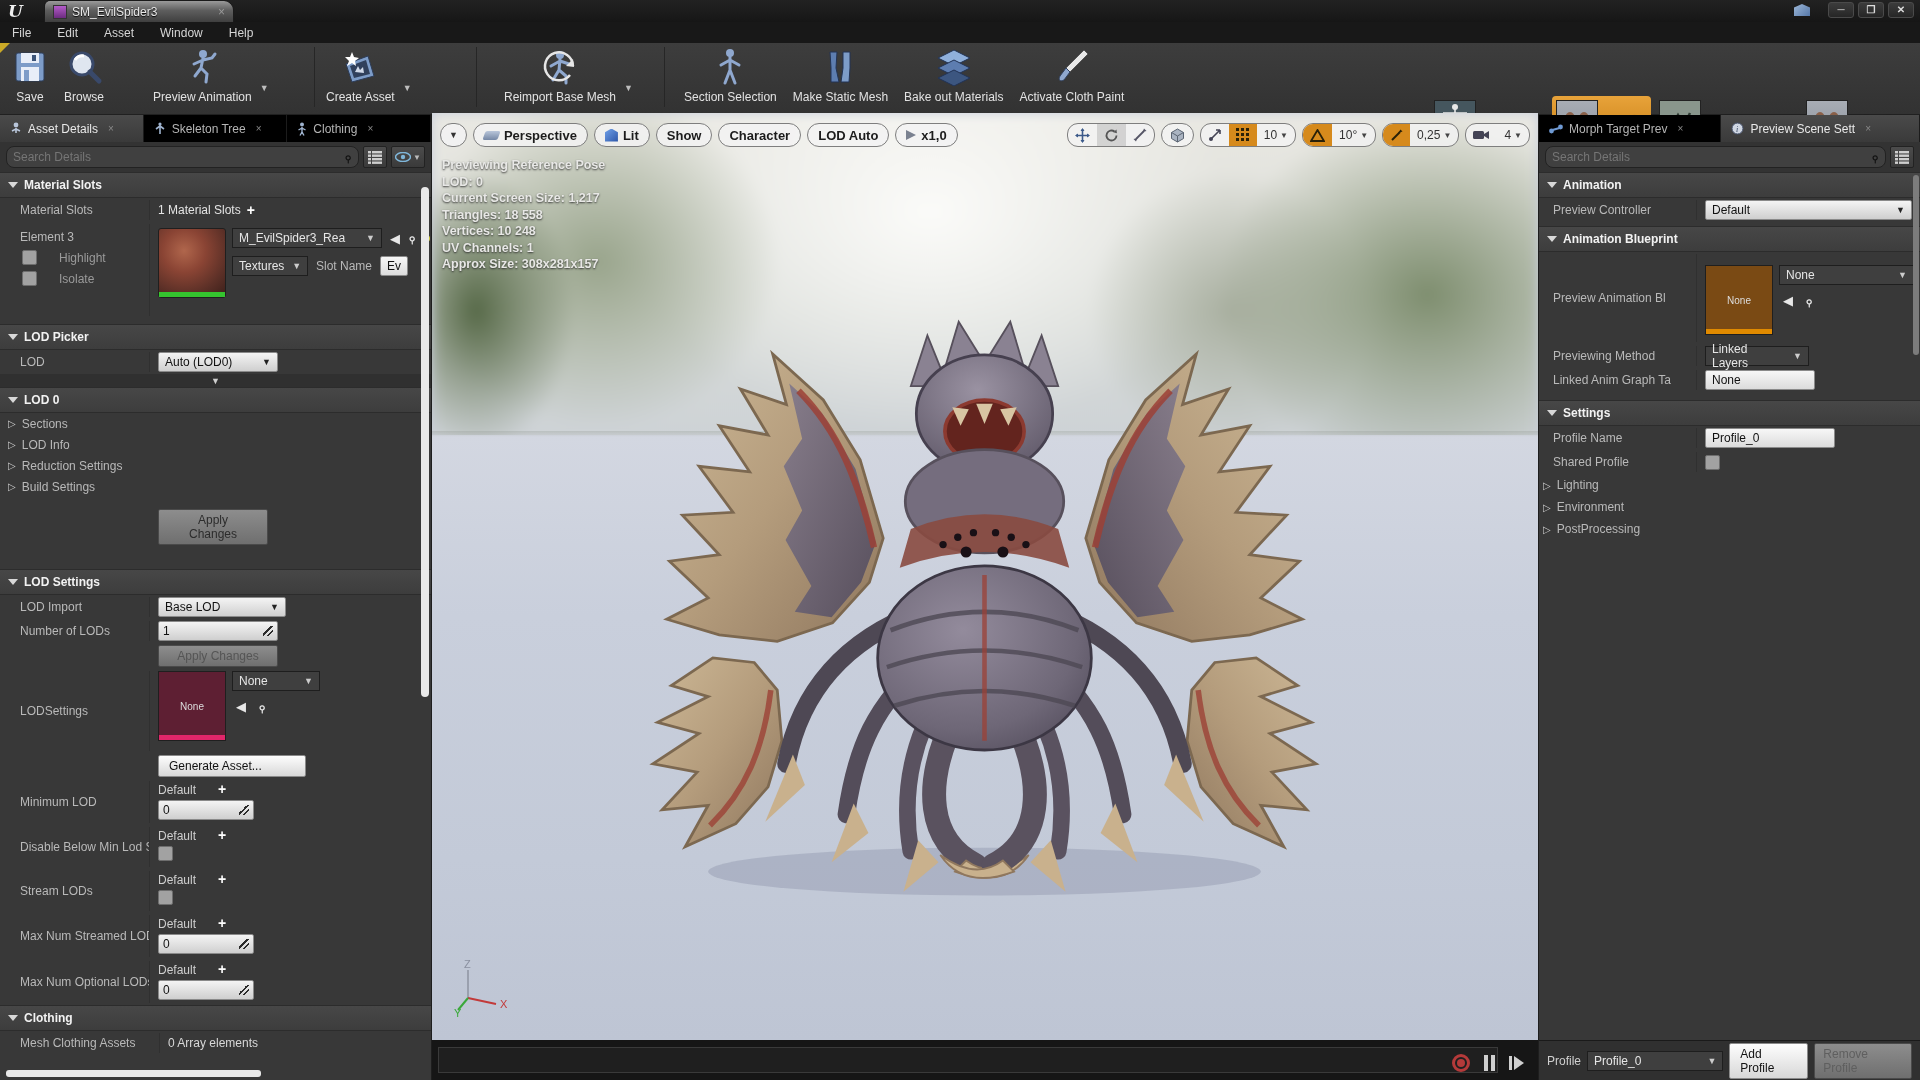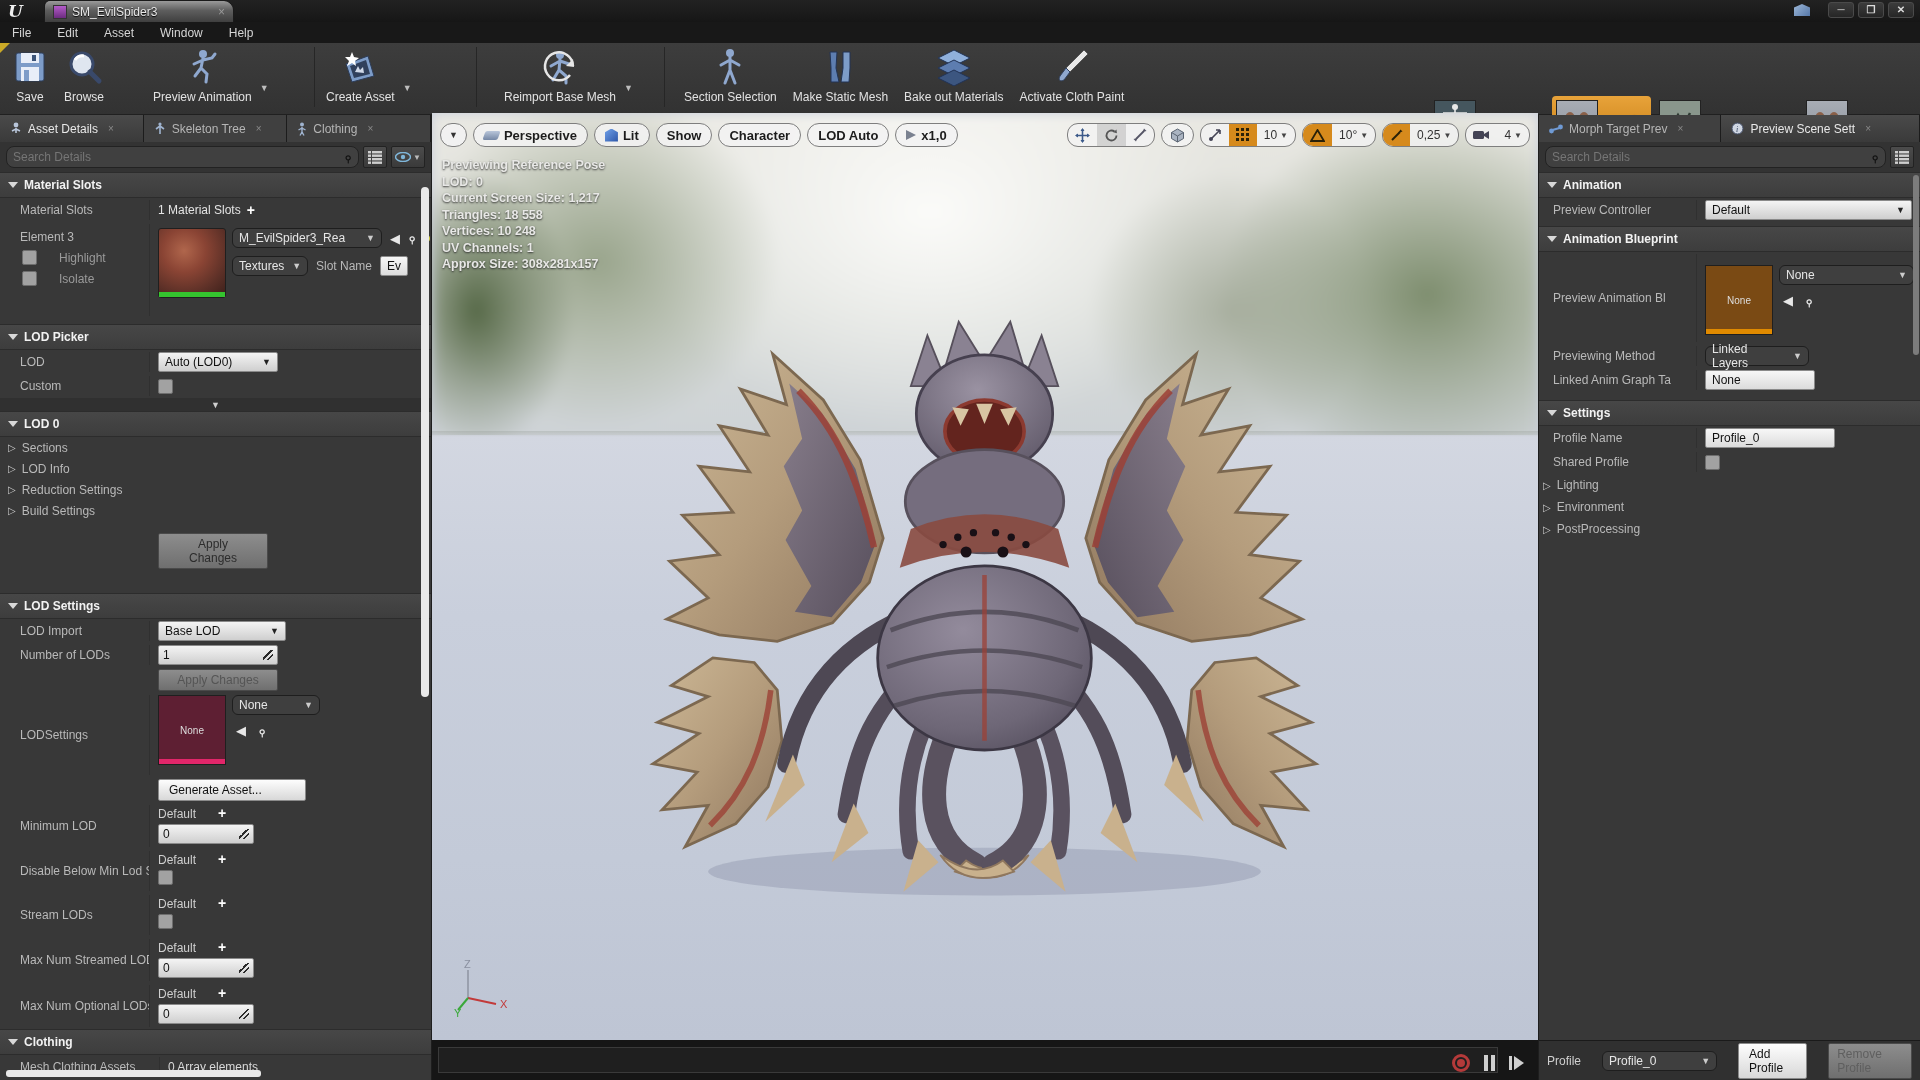--- a/index.html
+++ b/index.html
@@ -39,41 +39,41 @@
   .modes { position:absolute; right:6px; top:46px; height:64px; display:flex; align-items:center; gap:4px; }
   .mode { display:flex; align-items:center; gap:8px; padding:4px 10px 4px 4px; border-radius:4px; }
   .mode.active { background:linear-gradient(#e8a33a,#c57d14); }
   .mode-thumb { width:42px; height:42px; position:relative; border:1px solid #222; }
   .mode-stripe { position:absolute; left:0; bottom:0; width:100%; height:5px; }
   .mode-lbl { color:#efefef; font-size:14px; text-shadow:0 1px 2px #000; }
 
   
   .panel { position:absolute; top:115px; bottom:0; background:#383838; }
   .ptabs { display:flex; height:27px; background:#262626; }
-  .ptab { display:flex; align-items:center; gap:6px; padding:0 10px; background:#404040; border-right:1px solid #1c1c1c; color:#b5b5b5; font-size:12px; }
+  .ptab { display:flex; align-items:center; gap:6px; padding:0 10px; background:#000000; border-right:1px solid #1c1c1c; color:#b5b5b5; font-size:12px; }
   .ptab.active { background:linear-gradient(#4a4a4a,#3a3a3a); color:#e8e8e8; }
   .ptab .x { color:#8a8a8a; font-size:10px; margin-left:4px; }
   .searchrow { display:flex; align-items:center; gap:4px; padding:4px 6px; background:#333; }
   .searchbox { flex:1; height:22px; background:#404040; border:1px solid #222; border-radius:8px; color:#a9a9a9;
     display:flex; align-items:center; padding:0 6px; position:relative; }
   .searchbox input { flex:1; background:transparent; border:none; outline:none; color:#bdbdbd; font-size:12px; font-family:inherit; }
   .mag { font-weight:bold; color:#1c1c1c; font-size:14px; transform:rotate(-45deg); }
   .sq-btn { width:24px; height:22px; background:linear-gradient(#4c4c4c,#3a3a3a); border:1px solid #222; border-radius:2px;
     display:flex; align-items:center; justify-content:center; }
   .hdr { display:flex; align-items:center; gap:6px; background:linear-gradient(#474747,#3d3d3d); border-top:1px solid #2c2c2c; border-bottom:1px solid #2c2c2c;
     padding:5px 8px; color:#f2f2f2; font-weight:bold; font-size:12px; }
   .caret-exp { display:inline-block; width:0; height:0; border-left:5px solid transparent; border-right:5px solid transparent; border-top:6px solid #d8d8d8; }
   .caret-col { color:#c9c9c9; font-size:10px; }
   .prow { display:flex; align-items:center; min-height:24px; padding:2px 0; }
   .plbl { width:150px; padding-left:20px; color:#b9b9b9; font-size:12px; white-space:nowrap; overflow:hidden; flex-shrink:0; border-right:1px solid #303030; align-self:stretch; display:flex; align-items:center; }
   .pval { flex:1; padding-left:8px; display:flex; align-items:center; gap:6px; }
   .ddl { background:linear-gradient(#f4f4f4,#cfcfcf); border:1px solid #8a8a8a; border-radius:2px; color:#111;
     height:20px; display:flex; align-items:center; justify-content:space-between; padding:0 6px; font-size:12px; }
   .ddl .arr { font-size:9px; color:#222; margin-left:8px; }
-  .ddd { background:#3f3f3f; border:1px solid #1e1e1e; border-radius:6px; color:#e6e6e6;
+  .ddd { background:#3f3f3f; border:1px solid #1e1e1e; border-radius:0; color:#e6e6e6;
     height:20px; display:flex; align-items:center; justify-content:space-between; padding:0 6px; font-size:12px; }
   .ddd .arr { font-size:9px; color:#ccc; margin-left:8px; }
   .numbox { background:linear-gradient(#f4f4f4,#cfcfcf); border:1px solid #8a8a8a; border-radius:2px; color:#111;
     height:20px; width:96px; display:flex; align-items:center; justify-content:space-between; padding:0 4px; font-size:12px; }
   .numgrip { width:10px; height:10px; background:
      linear-gradient(135deg, transparent 40%, #2b2b2b 40%, #2b2b2b 52%, transparent 52%, transparent 66%, #2b2b2b 66%, #2b2b2b 78%, transparent 78%); }
   .chk { width:15px; height:15px; background:#a2a2a2; border:1px solid #6e6e6e; border-radius:2px; }
   .plus { color:#fff; font-weight:bold; font-size:14px; }
   .greybtn { background:linear-gradient(#8d8d8d,#6f6f6f); border:1px solid #4a4a4a; border-radius:2px; color:#2c2c2c;
     padding:3px 14px; font-size:12px; }
@@ -88,21 +88,21 @@
   #leftpanel { left:0; width:432px; border-right:1px solid #1e1e1e; }
   .lp-scroll-v { position:absolute; right:2px; top:72px; width:8px; height:510px; background:#e9e9e9; border-radius:4px; }
   .lp-scroll-h { position:absolute; left:6px; bottom:3px; width:255px; height:7px; background:#e9e9e9; border-radius:3px; }
   .expander { height:13px; background:#303030; display:flex; align-items:center; justify-content:center; }
 
   
   #rightpanel { left:1538px; width:382px; border-left:1px solid #1e1e1e; }
   #rightpanel .plbl { width:158px; padding-left:14px; }
   .rp-scroll-v { position:absolute; right:1px; top:60px; width:6px; height:180px; background:#7c7c7c; border-radius:3px; }
   .profilebar { position:absolute; left:0; bottom:0; width:100%; height:40px; background:#303030; border-top:1px solid #1a1a1a;
-    display:flex; align-items:center; gap:21px; padding:8px 8px; }
+    display:flex; align-items:center; gap:6px; padding:8px 8px; }
 
   
   #viewport { position:absolute; left:432px; top:113px; width:1106px; height:967px; overflow:hidden; }
   .scene { position:absolute; left:0; top:0; width:100%; height:927px; overflow:hidden; background:#c8cedb; }
   .sky { position:absolute; left:0; top:0; width:100%; height:330px;
     background:
       radial-gradient(140px 200px at 4% 60%, rgba(74,94,58,0.9), rgba(74,94,58,0) 70%),
       radial-gradient(260px 240px at 15% 45%, rgba(136,150,120,0.8), rgba(136,150,120,0) 70%),
       radial-gradient(300px 260px at 90% 55%, rgba(110,128,92,0.85), rgba(110,128,92,0) 70%),
       radial-gradient(200px 200px at 72% 60%, rgba(150,158,138,0.7), rgba(150,158,138,0) 70%),
@@ -444,26 +444,20 @@
     <span>LOD Picker</span>
   </div>
   <div class="prow">
     <div class="plbl">LOD</div>
     <div class="pval">
       <div class="ddl" style="width:120px;">
         <span>Auto (LOD0)</span>
           <span class="arr">▼</span>
       </div>
     </div>
-  </div>
-  <div class="prow">
-    <div class="plbl">Custom</div>
-    <div class="pval">
-        <span class="chk"></span>
-      </div>
   </div>
   <div class="expander">
     <span style="font-size:9px; color:#cfcfcf;">▼</span>
   </div>
 
   <div class="hdr">
     <span class="caret-exp"></span>
     <span>LOD 0</span>
   </div>
   <div class="prow" style="min-height:21px;">

